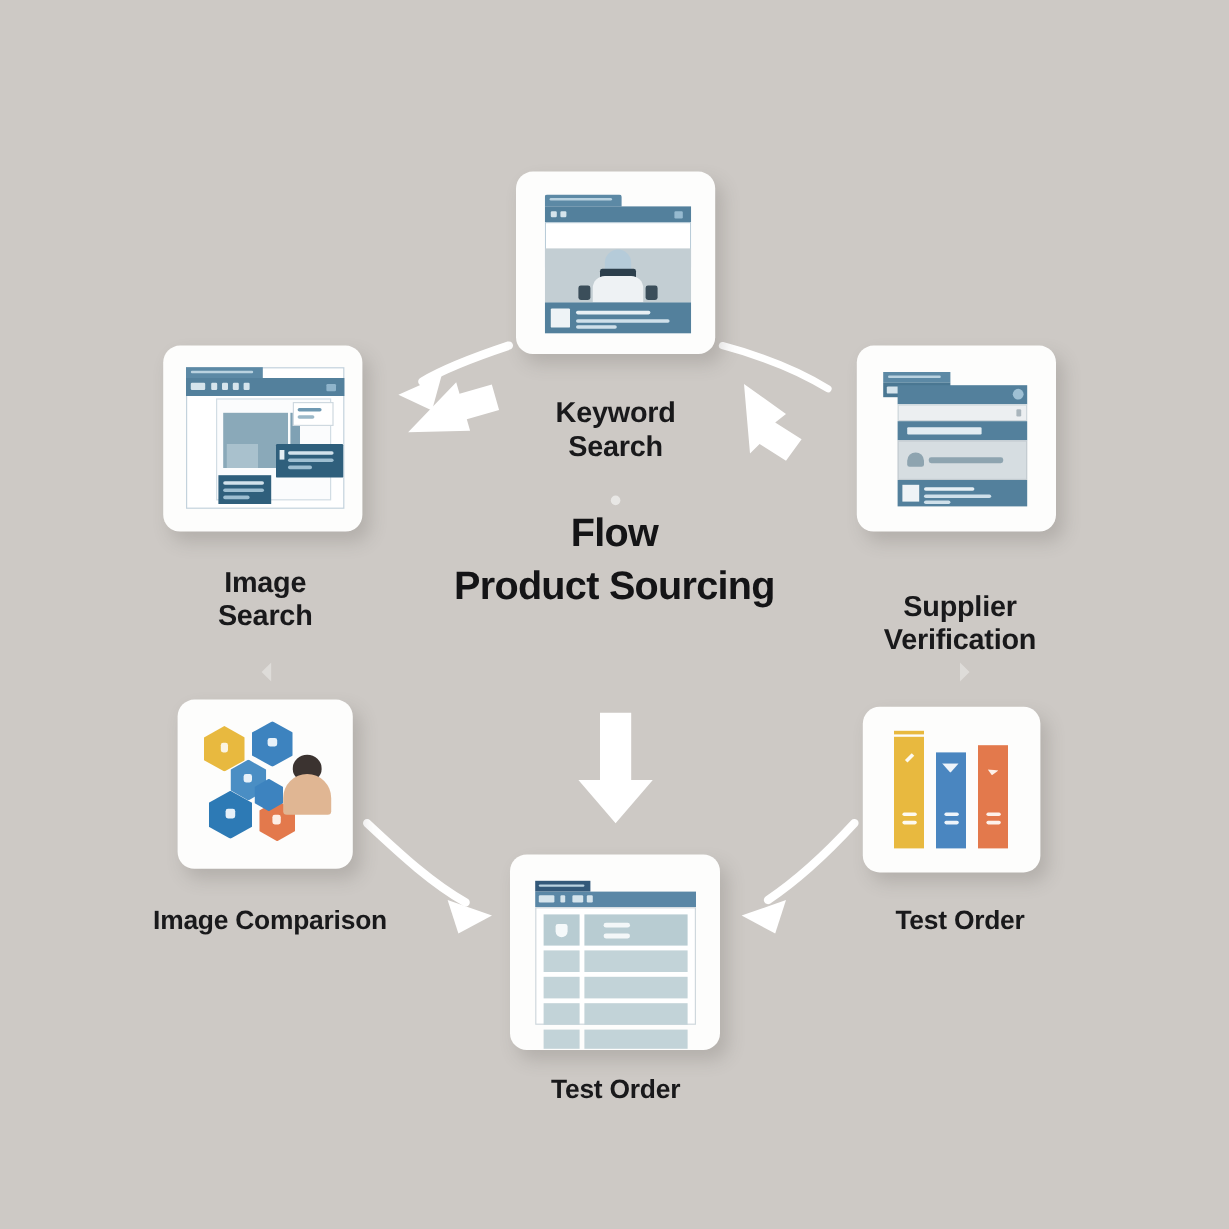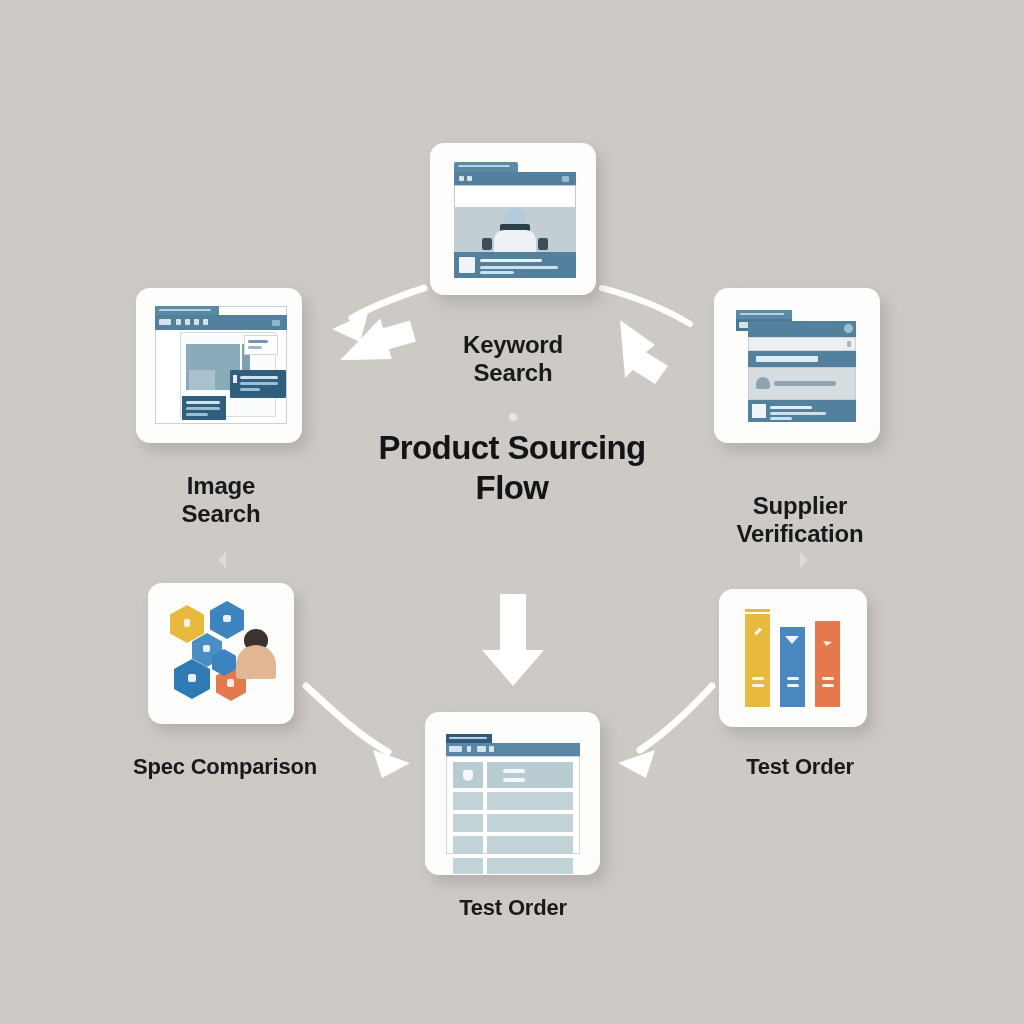--- a/index.html
+++ b/index.html
@@ -292,21 +292,21 @@
       <div class="hex" style="left:64px; top:66px; width:24px; height:27px; background:#3d83bf;"></div>
       <div class="person-head" style="left:96px; top:46px; width:24px; height:22px;"></div>
       <div class="person-body" style="left:88px; top:62px; width:40px; height:34px;"></div>
       <div class="block" style="left:36px; top:36px; width:6px; height:8px; background:#fbf4e2; border-radius:2px;"></div>
       <div class="block" style="left:75px; top:32px; width:8px; height:7px; background:#e7f1f9; border-radius:2px;"></div>
       <div class="block" style="left:55px; top:62px; width:7px; height:7px; background:#e7f1f9; border-radius:2px;"></div>
       <div class="block" style="left:40px; top:91px; width:8px; height:8px; background:#e7f1f9; border-radius:2px;"></div>
       <div class="block" style="left:79px; top:96px; width:7px; height:8px; background:#fdeee5; border-radius:2px;"></div>
     </div>
   </div>
-  <div class="label" style="left:105px; top:754px; width:240px; font-size:22px;">Spec Comparison</div>
+  <div class="label" style="left:105px; top:754px; width:240px; font-size:22px;">Image Comparison</div>
 
   <div class="card" style="left:719px; top:589px; width:148px; height:138px;">
     <div class="card-inner">
       <div class="block" style="left:26px; top:20px; width:25px; height:98px; background:#e8b93f;"></div>
       <div class="block" style="left:26px; top:23px; width:25px; height:2px; background:#fdfcf8;"></div>
       <div class="block" style="left:61px; top:38px; width:25px; height:80px; background:#4a86c0;"></div>
       <div class="block" style="left:96px; top:32px; width:25px; height:86px; background:#e3794c;"></div>
       <div class="block" style="left:35px; top:41px; width:8px; height:3px; background:#fdfaf0; transform:rotate(-45deg);"></div>
       <div class="block" style="left:66px; top:47px; width:14px; height:8px; background:#eef4fa; clip-path:polygon(0 0,100% 0,50% 100%);"></div>
       <div class="block" style="left:104px; top:52px; width:9px; height:5px; background:#fdf1ea; clip-path:polygon(0 0,100% 20%,40% 100%);"></div>
@@ -341,17 +341,17 @@
       <div class="block" style="left:62px; top:102px; width:86px; height:18px; background:#c2d3d8;"></div>
       <div class="block" style="left:28px; top:124px; width:30px; height:18px; background:#c2d3d8;"></div>
       <div class="block" style="left:62px; top:124px; width:86px; height:18px; background:#c2d3d8;"></div>
       <div class="block" style="left:28px; top:146px; width:30px; height:16px; background:#c2d3d8;"></div>
       <div class="block" style="left:62px; top:146px; width:86px; height:16px; background:#c2d3d8;"></div>
     </div>
   </div>
   <div class="label" style="left:413px; top:895px; width:200px; font-size:22px;">Test Order</div>
 
   <div id="center-title">
+    <div id="center-sub2">Flow</div>
     <div id="center-sub1">Product Sourcing</div>
-    <div id="center-sub2">Flow</div>
   </div>
 
 </div>
 
 </body></html>

